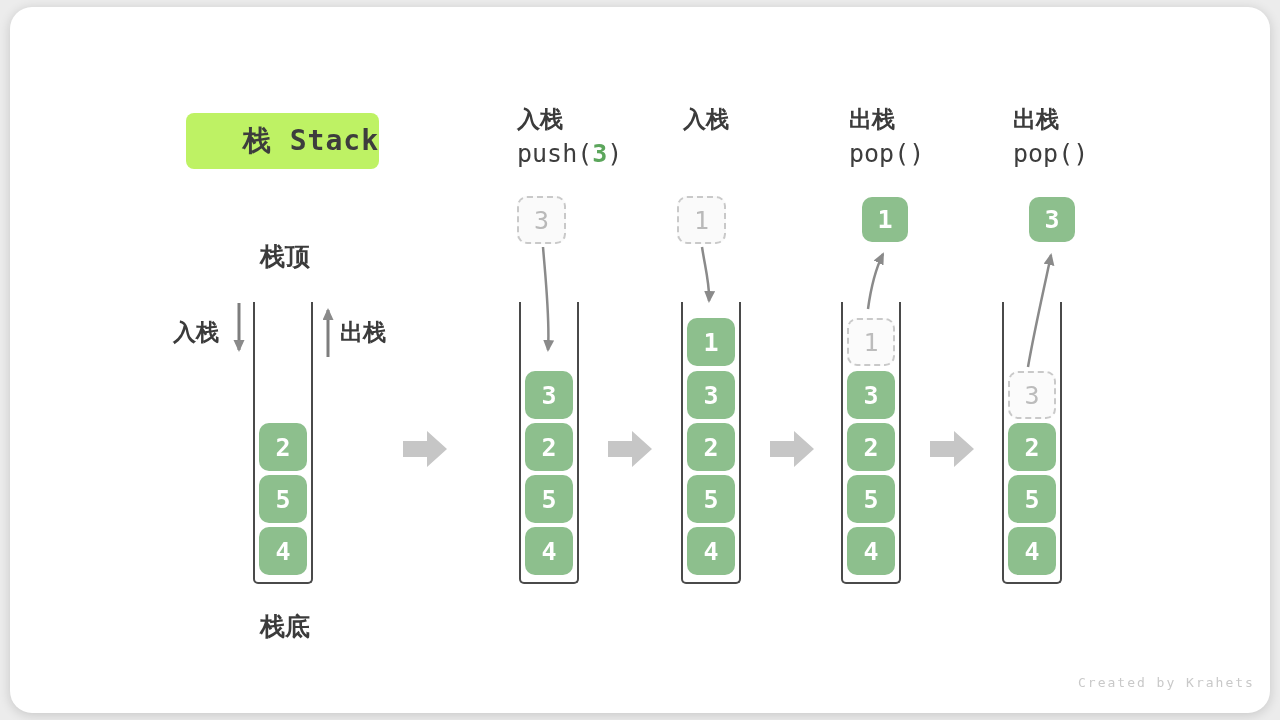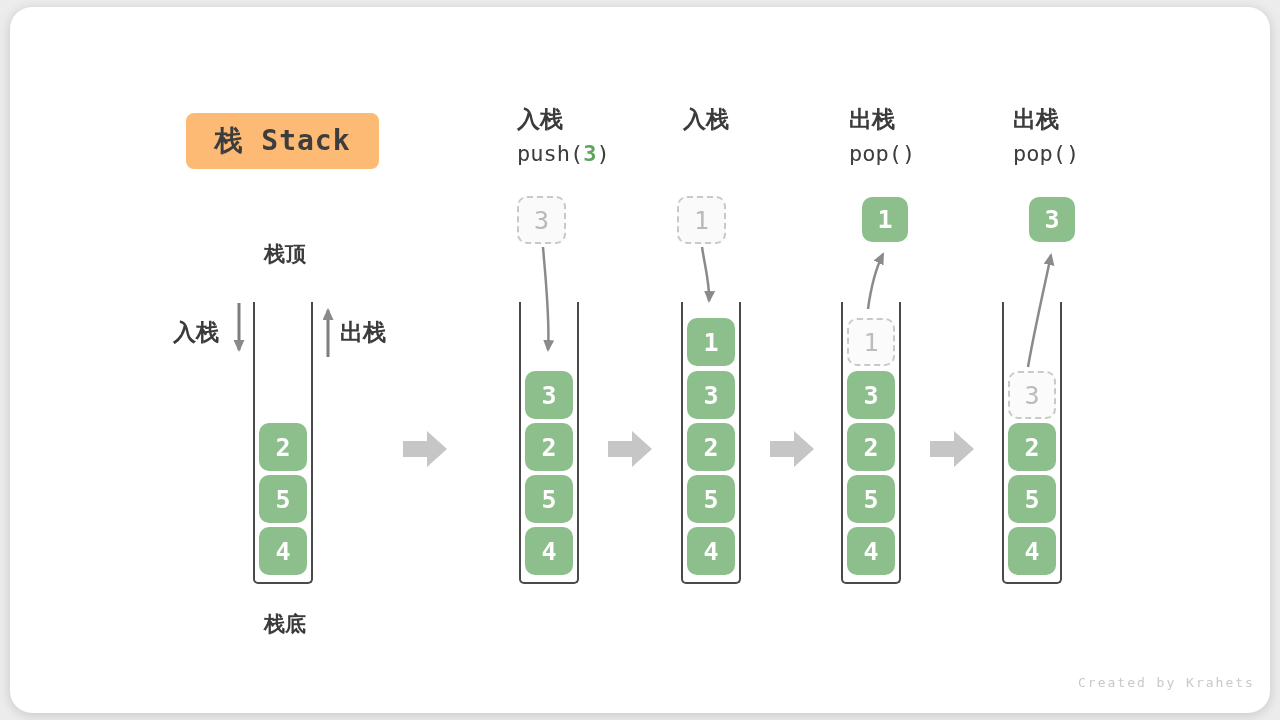--- a/index.html
+++ b/index.html
@@ -10,40 +10,40 @@
     position:relative; overflow:hidden;
   }
   .canvas { position:absolute; left:0; top:0; width:1280px; height:720px; }
   .card {
     position:absolute; left:10px; top:7px; right:10px; bottom:7px;
     background:#ffffff; border-radius:22px;
     box-shadow:0 2px 12px rgba(0,0,0,.16);
   }
   .title-badge {
     position:absolute; left:186px; top:113px; width:193px; height:56px;
-    background:#fdba74; border-radius:8px;
-    display:flex; align-items:center; justify-content:center;
+    background:#bef264; border-radius:8px;
+    display:flex; align-items:center; justify-content:flex-end;
     font-family:"DejaVu Sans Mono","Liberation Mono",monospace;
     font-size:28px; font-weight:bold; color:#3d3d3d; letter-spacing:1px;
   }
   .op { position:absolute; top:102px; width:170px; }
   .op .op-label {
     font-size:23px; font-weight:bold; color:#3b3b3b; line-height:34px;
   }
   .op .op-code {
     font-family:"DejaVu Sans Mono","Liberation Mono",monospace;
-    font-size:22px; color:#3d3d3d; line-height:36px;
+    font-size:25px; color:#3d3d3d; line-height:36px;
   }
   .op .op-code .arg { color:#5ca65c; font-weight:bold; }
   .side-label {
     position:absolute; font-size:23px; font-weight:bold; color:#3b3b3b;
   }
   .axis-label {
     position:absolute; width:100px; text-align:center;
-    font-size:21px; font-weight:bold; color:#3b3b3b;
+    font-size:25px; font-weight:bold; color:#3b3b3b;
   }
   .stack-container {
     position:absolute; top:302px; width:60px; height:282px;
     border:2px solid #4a4a4a; border-top:none;
     border-radius:0 0 5px 5px; background:transparent;
   }
   .cell {
     position:absolute; width:48px; height:48px;
     background:#8dbf8d; border-radius:10px;
     display:flex; align-items:center; justify-content:center;

